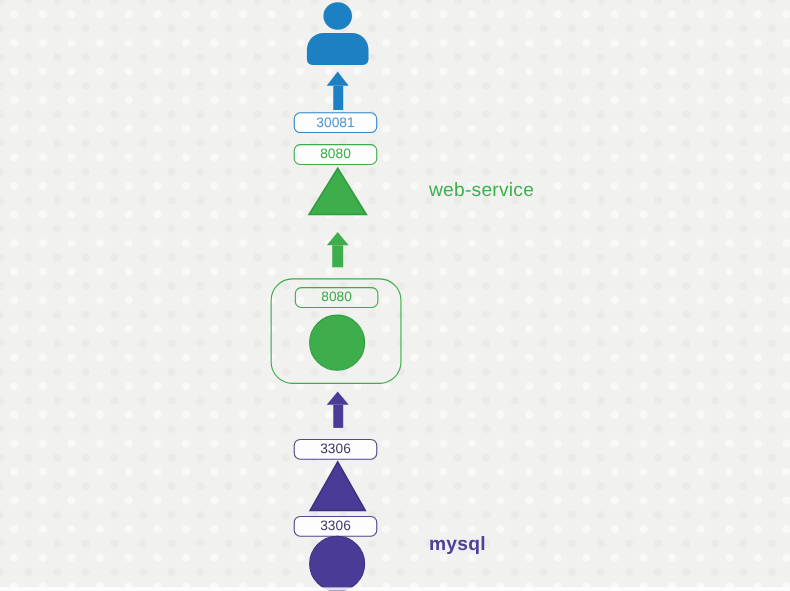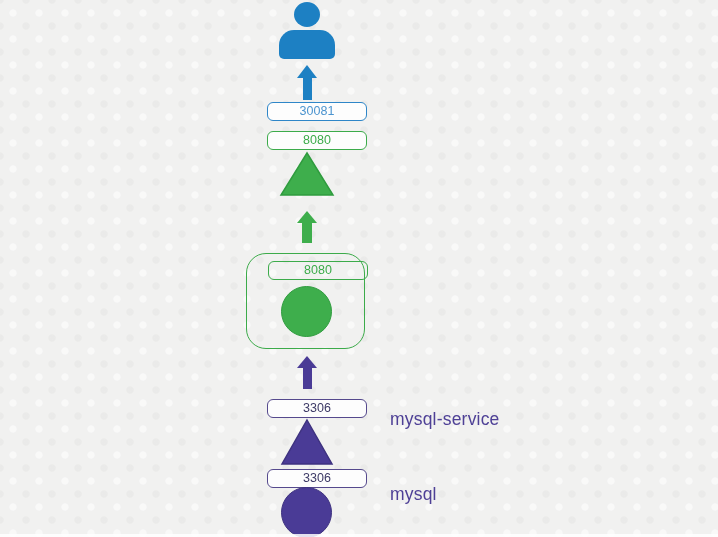--- a/index.html
+++ b/index.html
@@ -28,21 +28,21 @@
   .arrow-blue .head{border-bottom:13px solid #1d80c3;}
   .arrow-blue .stem{background:#1d80c3;}
   .arrow-green{left:297px;top:211px;width:20px;height:32px;}
   .arrow-green .head{border-bottom:12px solid #3eae4c;}
   .arrow-green .stem{background:#3eae4c;width:10px;}
   .arrow-purple{left:297px;top:356px;width:20px;height:33px;}
   .arrow-purple .head{border-bottom:12px solid #4a3b96;}
   .arrow-purple .stem{background:#4a3b96;}
 
   
-  .port{position:absolute;width:100px;height:19px;box-sizing:border-box;border-radius:6px;
+  .port{position:absolute;width:76px;height:19px;box-sizing:border-box;border-radius:6px;
         background:#fdfdfd;font-size:12.5px;line-height:17px;text-align:center;}
   .port-30081{left:267px;top:102px;border:1px solid #2e86c8;color:#4c94cf;}
   .port-8080-svc{left:267px;top:131px;border:1px solid #3cab4a;color:#3cab4a;}
   .port-8080-pod{left:268px;top:261px;border:1px solid #3cab4a;color:#3cab4a;background:transparent;}
   .port-3306-svc{left:267px;top:399px;border:1px solid #55498d;color:#3d3a66;}
   .port-3306-pod{left:267px;top:469px;border:1px solid #55498d;color:#3d3a66;}
 
   
   .tri{position:absolute;}
   .tri-web{left:279px;top:151px;}
@@ -56,21 +56,21 @@
   .circle-webapp{left:281px;top:286px;background:#3eae4c;border:1.5px solid #2f9c3e;}
   .circle-mysql{left:281px;top:487px;background:#4a3b96;border:1.5px solid #3e3280;}
 
   
   .lbl{position:absolute;left:390px;font-size:17.5px;line-height:1;letter-spacing:0.2px;}
   .lbl-green{color:#3cb14c;}
   .lbl-purple{color:#4e4096;}
   .lbl-web{top:164px;}
   .lbl-webapp{top:303px;}
   .lbl-mysqlsvc{top:411px;}
-  .lbl-mysql{top:486px;}
+  .lbl-mysql{top:486px;font-weight:bold;}
 </style>
 </head>
 <body>
 
 <div class="stage">
 
   <div>
     <div class="user-head"></div>
     <div class="user-body"></div>
   </div>
@@ -84,20 +84,21 @@
     <span>30081</span>
   </div>
 
   <div class="port port-8080-svc">
     <span>8080</span>
   </div>
 
   <svg class="tri tri-web" width="56" height="46" viewBox="0 0 56 46">
     <polygon points="28,2 54,44 2,44"></polygon>
   </svg>
+  <div class="lbl lbl-green lbl-web">web-service</div>
 
   <div class="arrow arrow-green">
     <div class="head"></div>
     <div class="stem"></div>
   </div>
 
   <div class="pod-box"></div>
   <div class="port port-8080-pod">
     <span>8080</span>
   </div>
@@ -108,21 +109,20 @@
     <div class="stem"></div>
   </div>
 
   <div class="port port-3306-svc">
     <span>3306</span>
   </div>
 
   <svg class="tri tri-mysql" width="54" height="48" viewBox="0 0 54 48">
     <polygon points="27,2 52,46 2,46"></polygon>
   </svg>
-  <div class="lbl lbl-purple lbl-mysqlsvc">mysql-service</div>
 
   <div class="port port-3306-pod">
     <span>3306</span>
   </div>
 
   <div class="circle circle-mysql"></div>
   <div class="lbl lbl-purple lbl-mysql">mysql</div>
 
   <div class="bottom-strip"></div>
 </div>

